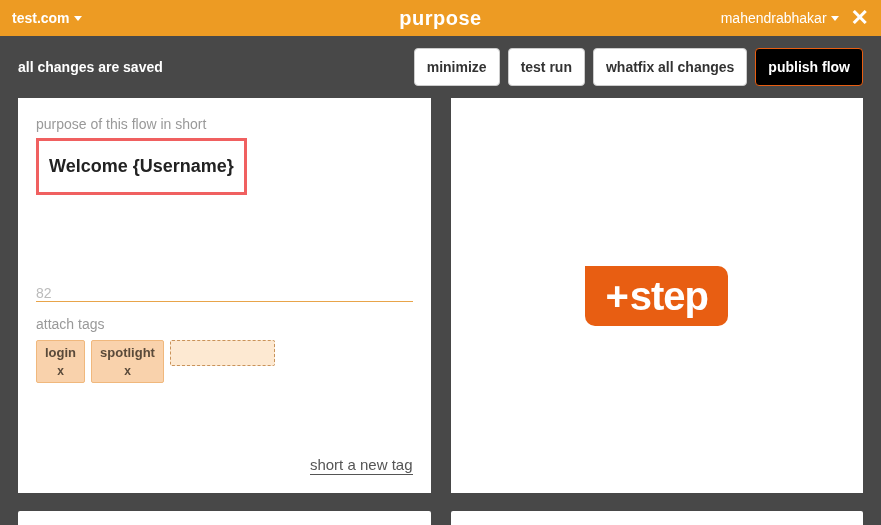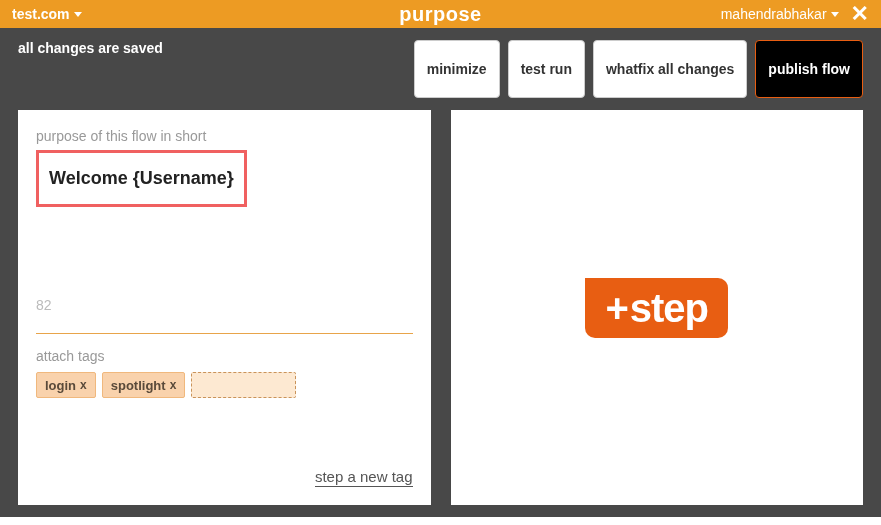--- a/index.html
+++ b/index.html
@@ -1,49 +1,49 @@
 <!DOCTYPE html>
 <html><head>
   <meta charset="utf-8">
   <style>
     * { margin: 0; padding: 0; box-sizing: border-box; }
     body { font-family: Arial, Helvetica, sans-serif; background: #fff; width: 881px; height: 525px; overflow: hidden; }
     
     .topbar {
       background: #ed9b23;
-      height: 28px;
+      height: 36px;
       display: flex;
       align-items: center;
       justify-content: space-between;
       padding: 0 12px;
       color: #fff;
       position: relative;
     }
     .topbar-left { display: flex; align-items: center; gap: 4px; cursor: pointer; font-size: 14px; font-weight: bold; z-index: 2; }
     .topbar-center { font-size: 20px; font-weight: bold; letter-spacing: 0.5px; position: absolute; left: 50%; transform: translateX(-50%); }
     .topbar-right { display: flex; align-items: center; gap: 12px; z-index: 2; }
     .user-menu { display: flex; align-items: center; gap: 4px; cursor: pointer; font-size: 14px; font-weight: normal; }
     .dropdown-caret { width: 0; height: 0; border-left: 4px solid transparent; border-right: 4px solid transparent; border-top: 5px solid #fff; display: inline-block; }
     .close-x { font-size: 22px; font-weight: bold; cursor: pointer; line-height: 1; }
     
     .content-wrap { background: #484848; padding: 0 18px 18px 18px; height: calc(525px - 36px); overflow-y: auto; }
     
     .toolbar {
       display: flex;
-      align-items: flex-start;
+      align-items: center;
       justify-content: space-between;
       padding: 12px 0;
     }
     .toolbar-left { color: #fff; font-size: 14px; font-weight: bold; }
     .toolbar-right { display: flex; gap: 8px; }
     .btn {
       background: #fff;
       border: 1px solid #ccc;
       border-radius: 4px;
-      padding: 20px 12px;
+      padding: 10px 12px;
       font-size: 14px;
       font-weight: bold;
       cursor: pointer;
       color: #333;
     }
     .btn-primary { background: #000000; color: #fff; border-color: #e85e12; }
     
     .panels { display: flex; gap: 20px; }
     .panel {
       background: #fff;
@@ -61,35 +61,36 @@
       padding: 15px 10px;
       font-size: 18px;
       font-weight: bold;
       color: #222;
       margin-bottom: 90px;
     }
     .counter-row {
       color: #bbb;
       font-size: 14px;
       border-bottom: 1px solid #e8a44a;
-      padding-bottom: 20px;
+      padding-bottom: 0;
       margin-bottom: 14px;
     }
     .tags-row { display: flex; gap: 6px; margin-top: 8px; }
     .tag {
       background: #f9d2ac;
       border: 1px solid #f0b87d;
       color: #5a4a3a;
       font-size: 13px;
       font-weight: bold;
       padding: 4px 8px;
       border-radius: 2px;
       display: flex;
       align-items: center;
       gap: 4px;
+      flex-direction: column;
     }
     .tag-x { cursor: pointer; font-size: 12px; }
     .tag-new {
       border: 1px dashed #c9935a;
       background: #fde9d2;
       width: 105px;
       height: 26px;
       border-radius: 2px;
     }
     .make-tag-link {
@@ -162,21 +163,21 @@
         <div class="tag">
           <span>login</span>
           <span class="tag-x">x</span>
         </div>
         <div class="tag">
           <span>spotlight</span>
           <span class="tag-x">x</span>
         </div>
         <div class="tag-new"></div>
       </div>
-      <div class="make-tag-link">step a new tag</div>
+      <div class="make-tag-link">short a new tag</div>
     </div>
 
     <div class="panel right-panel">
       <div class="add-step">
         <span class="plus">+</span>
         <span>step</span>
       </div>
     </div>
   </div>
 

